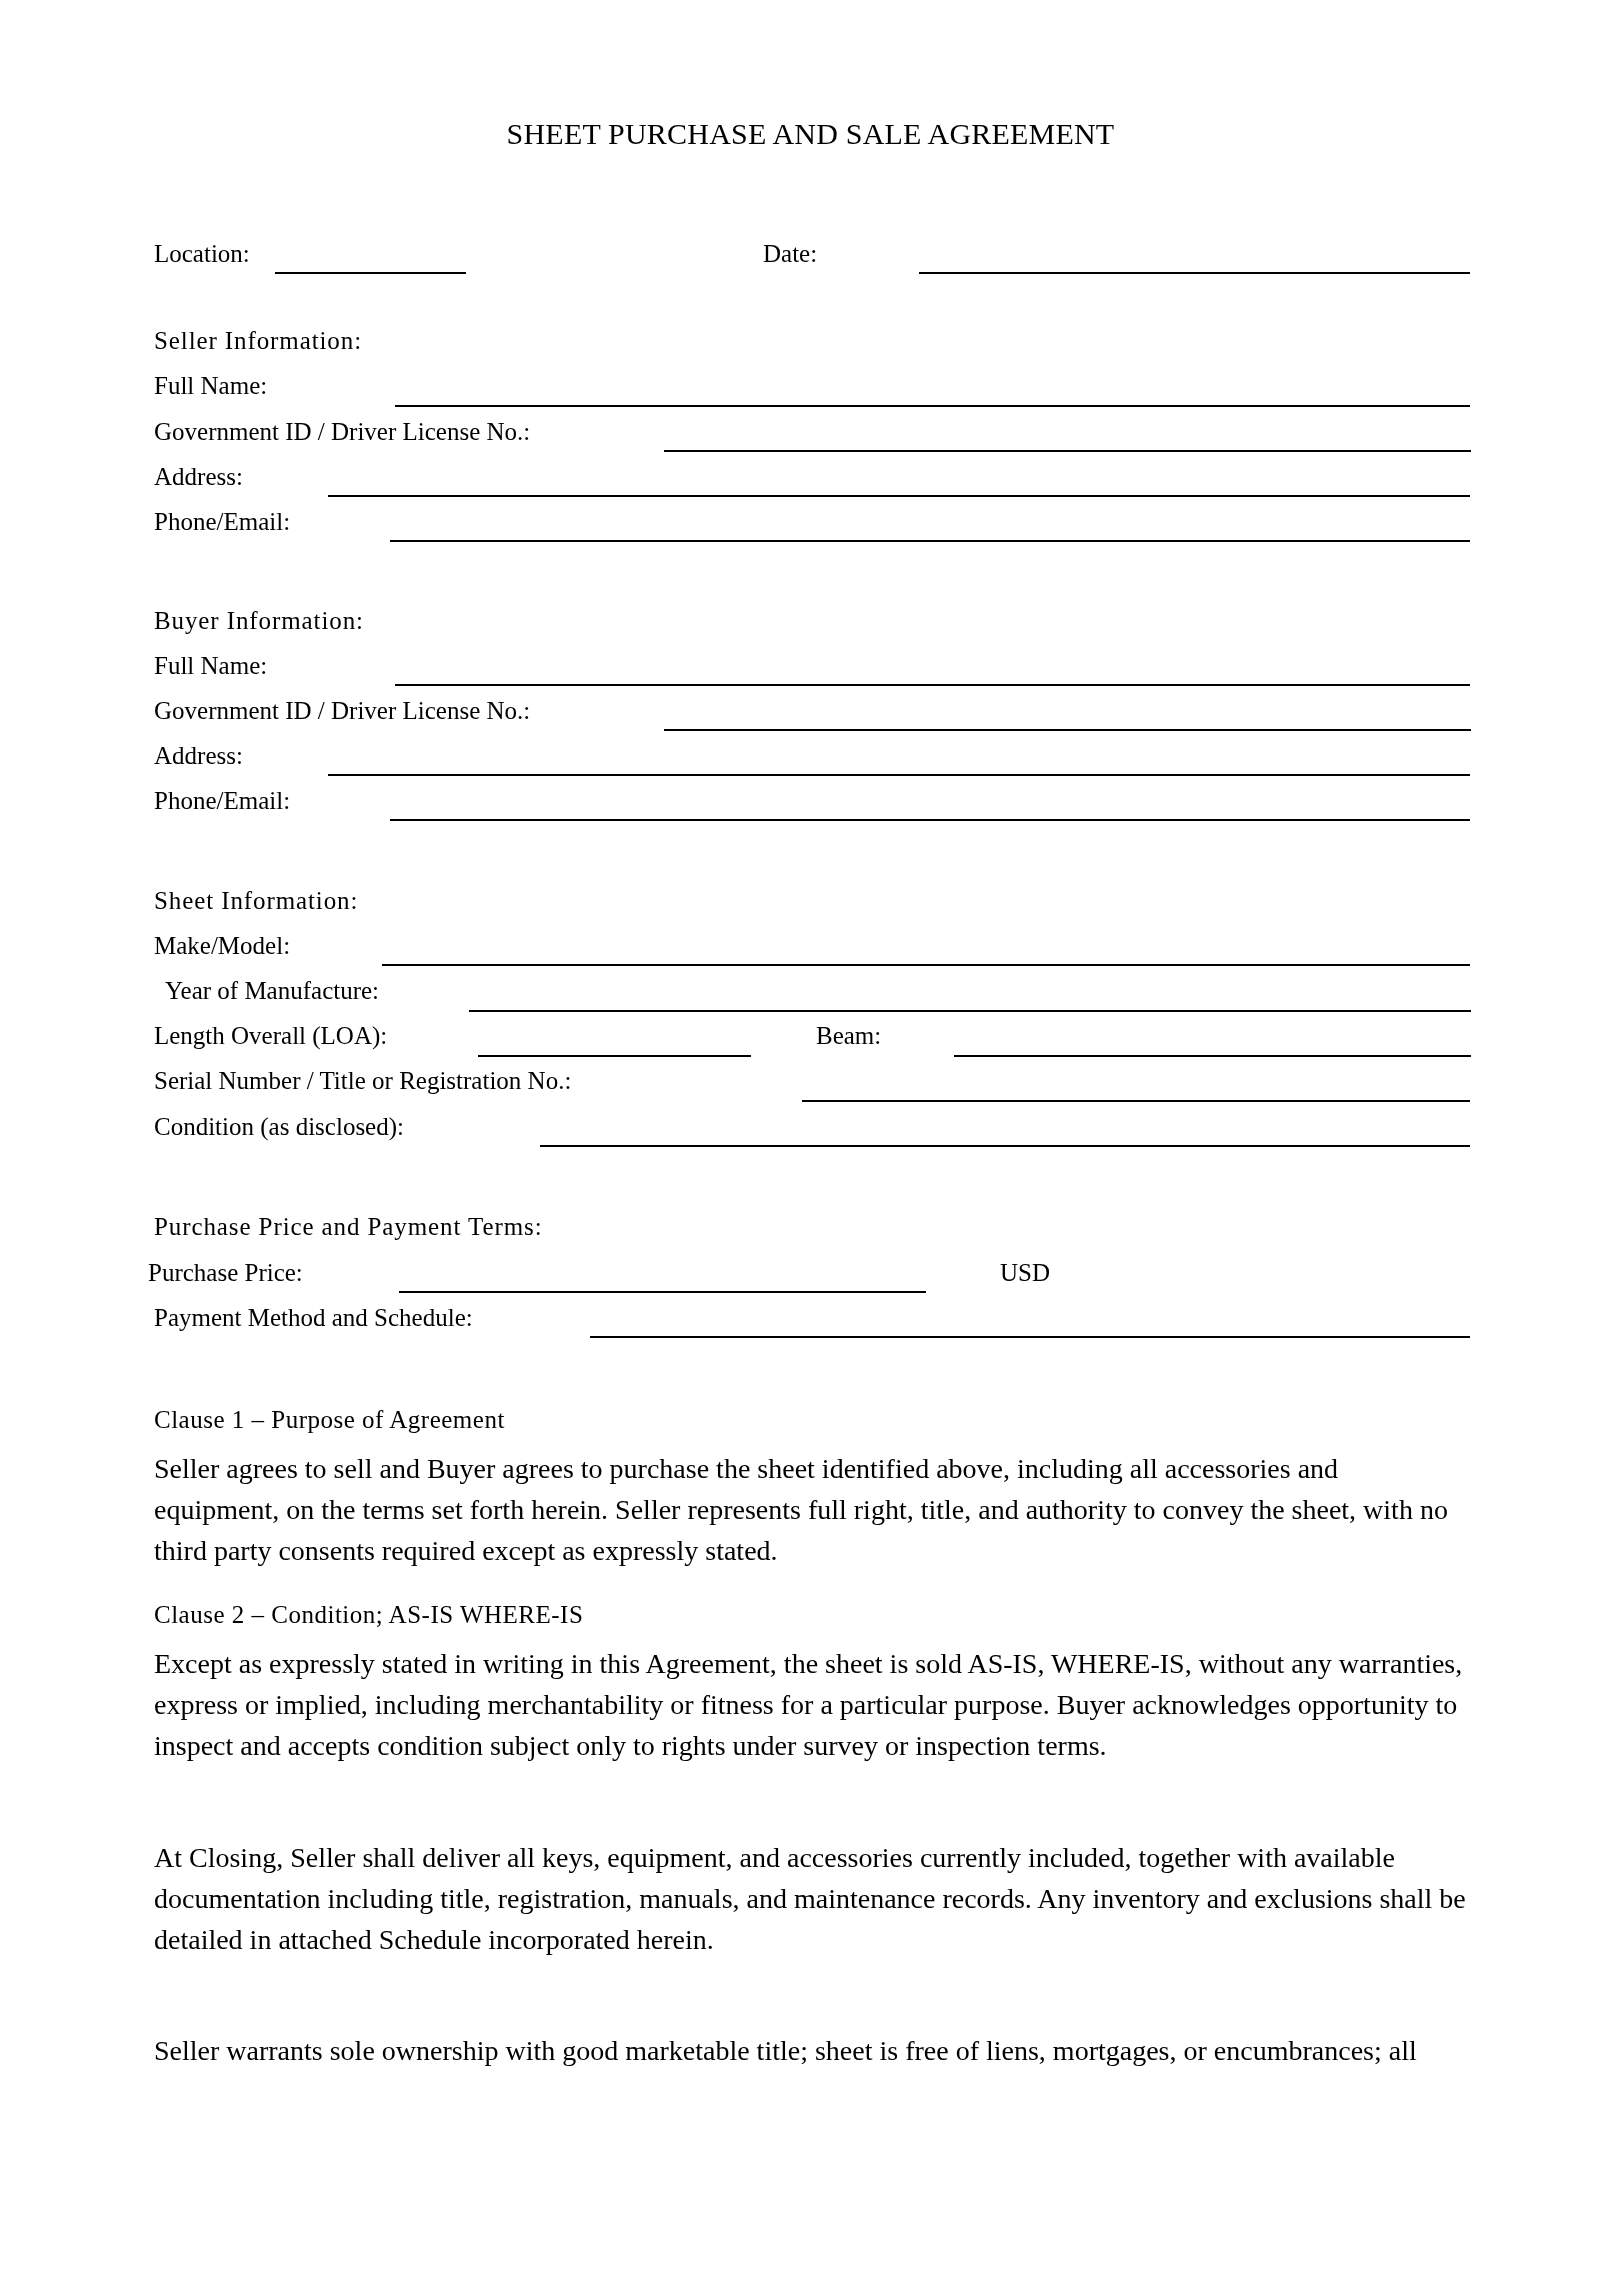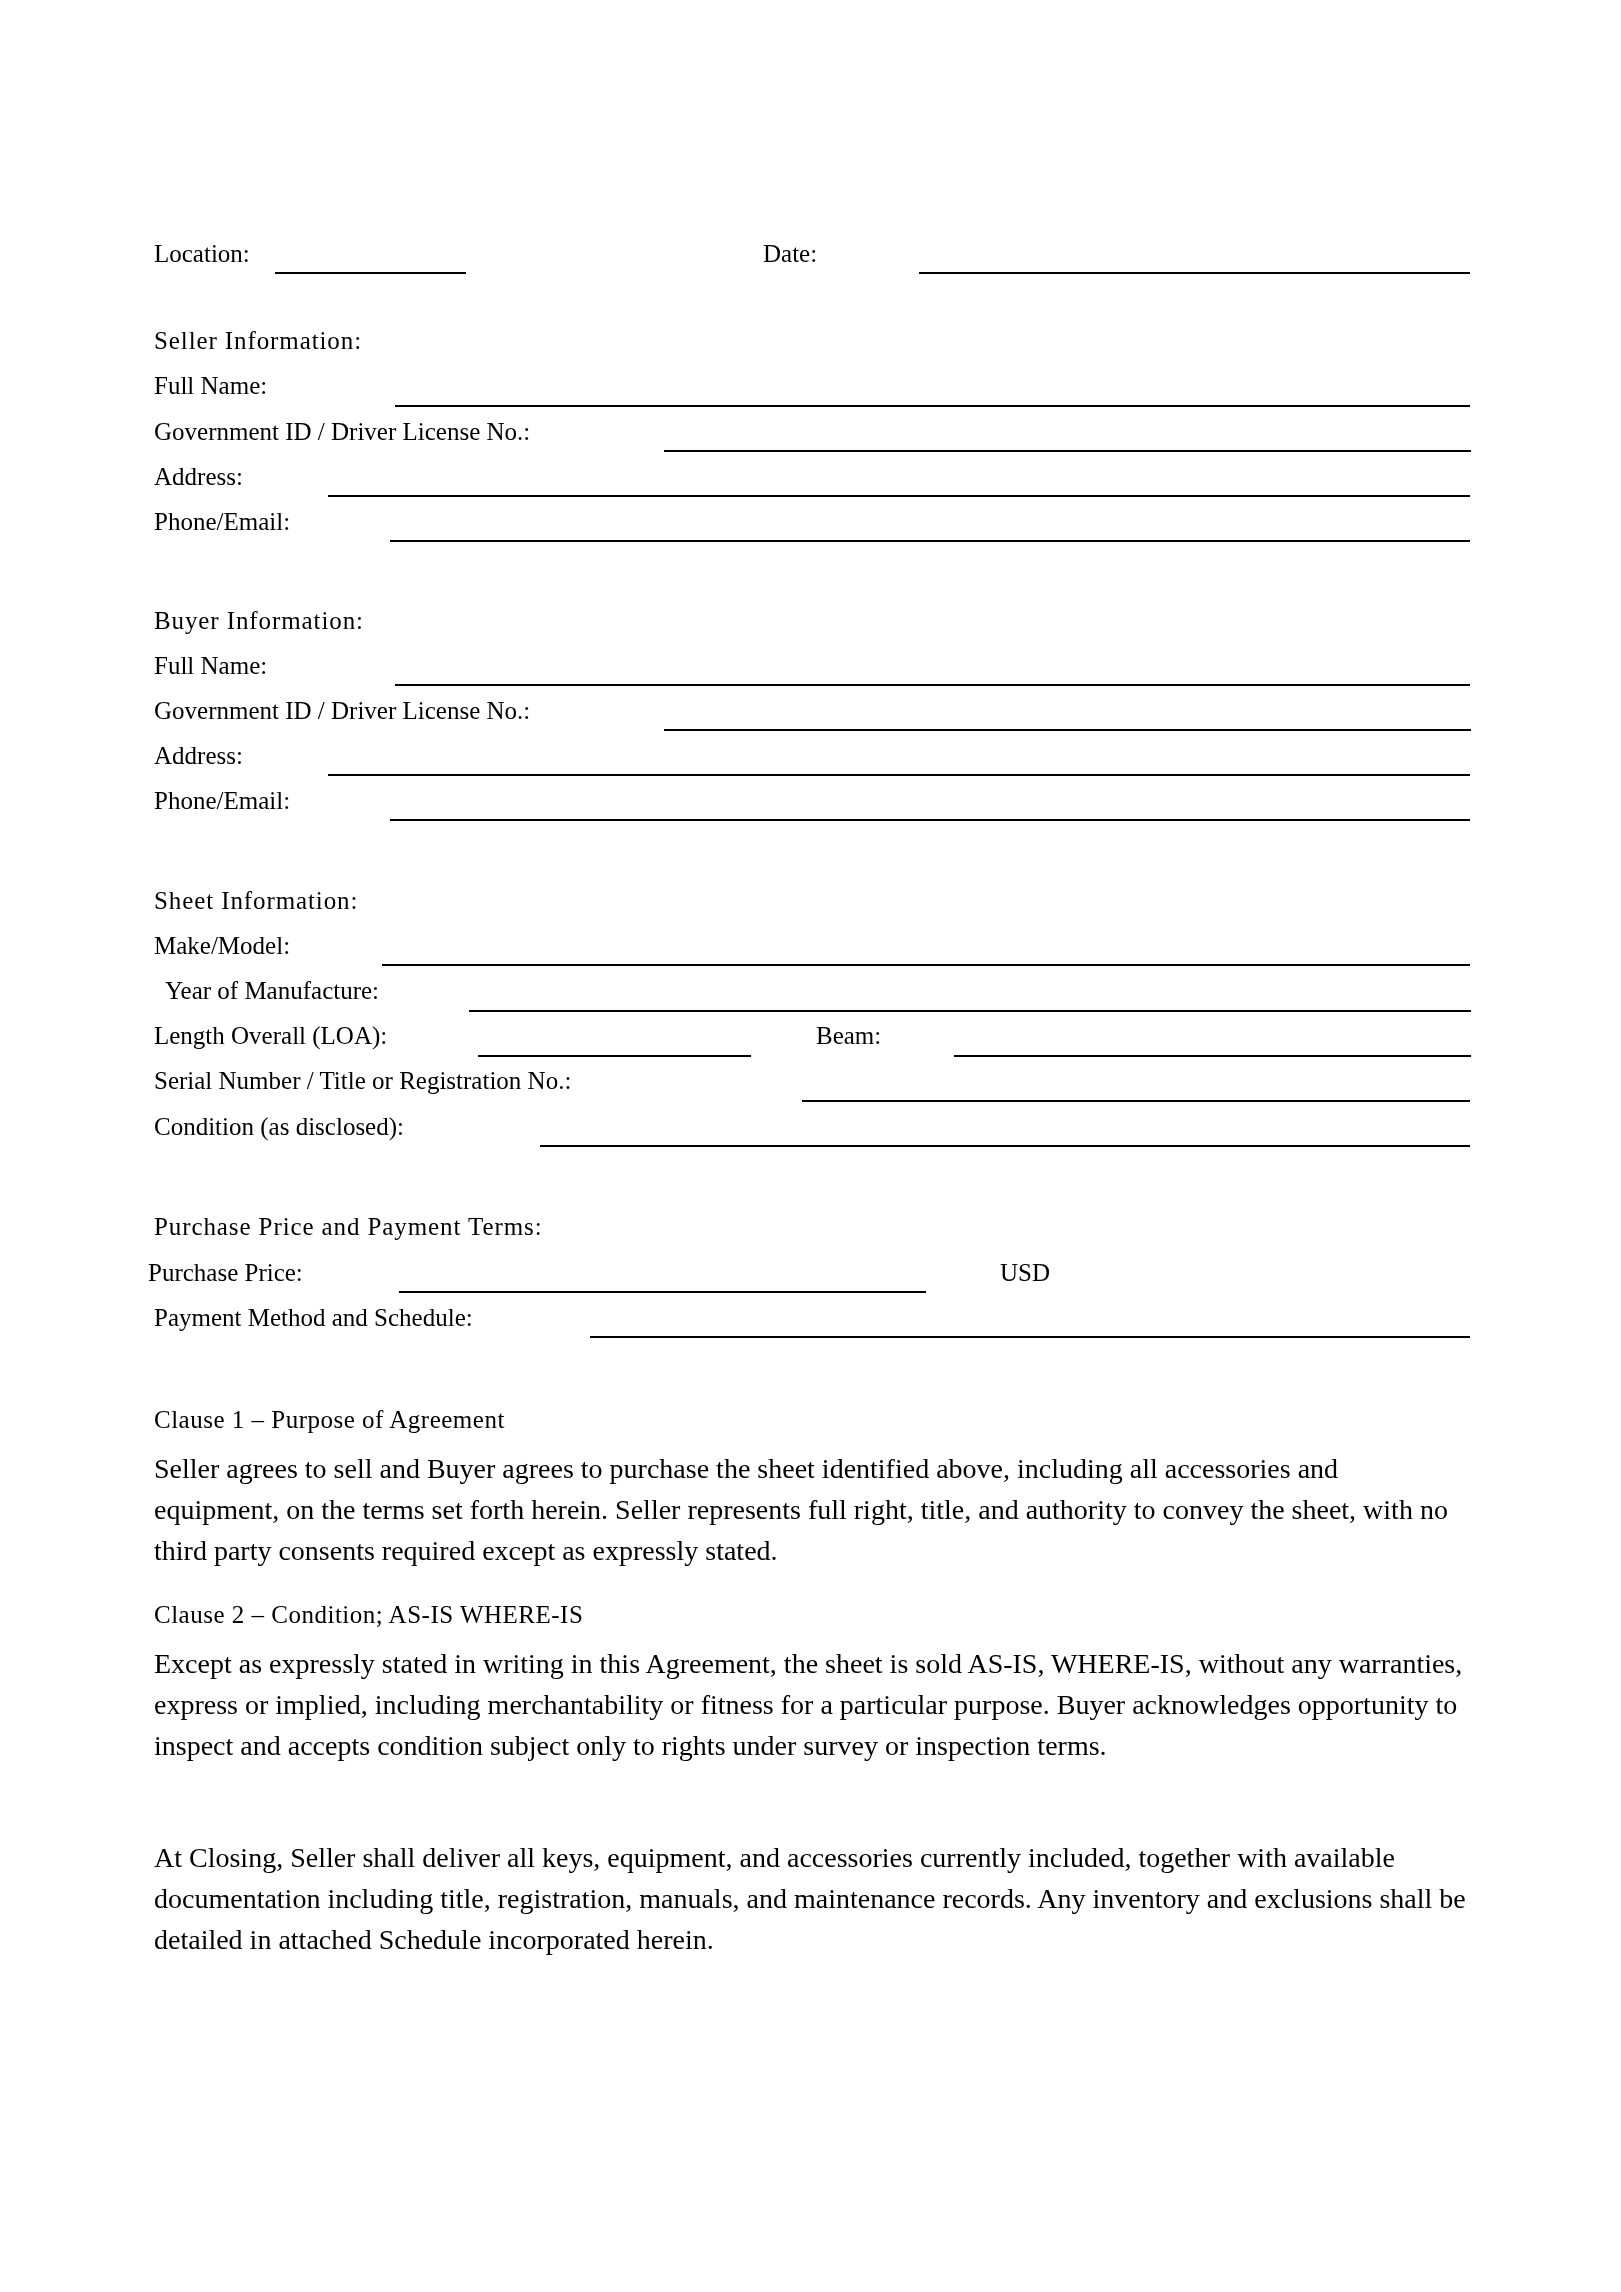--- a/index.html
+++ b/index.html
@@ -64,20 +64,21 @@
     font-size: 28px;
     line-height: 41px;
     text-align: left;
   }
 </style>
 </head>
 <body>
 
 <div class="page">
 
+  <div class="doc-title">SHEET PURCHASE AND SALE AGREEMENT</div>
 
   <div class="t" style="left:154px; top:238px;">Location:</div>
   <div class="rule" style="left:275px; top:272px; width:191px;"></div>
 
   <div class="t" style="left:763px; top:238px;">Date:</div>
   <div class="rule" style="left:919px; top:272px; width:551px;"></div>
 
   <div class="t section-head" style="left:154px; top:325px;">Seller Information:</div>
 
   <div class="t" style="left:154px; top:370px;">Full Name:</div>
@@ -136,15 +137,16 @@
   <div class="rule" style="left:590px; top:1336px; width:880px;"></div>
 
   <div class="clause-head" style="left:154px; top:1406px;">Clause 1 – Purpose of Agreement</div>
   <div class="clause-body" style="top:1448px;">Seller agrees to sell and Buyer agrees to purchase the sheet identified above, including all accessories and equipment, on the terms set forth herein. Seller represents full right, title, and authority to convey the sheet, with no third party consents required except as expressly stated.</div>
 
   <div class="clause-head" style="left:154px; top:1601px;">Clause 2 – Condition; AS-IS WHERE-IS</div>
   <div class="clause-body" style="top:1643px;">Except as expressly stated in writing in this Agreement, the sheet is sold AS-IS, WHERE-IS, without any warranties, express or implied, including merchantability or fitness for a particular purpose. Buyer acknowledges opportunity to inspect and accepts condition subject only to rights under survey or inspection terms.</div>
 
   <div class="clause-body" style="top:1837px;">At Closing, Seller shall deliver all keys, equipment, and accessories currently included, together with available documentation including title, registration, manuals, and maintenance records. Any inventory and exclusions shall be detailed in attached Schedule incorporated herein.</div>
 
+  <div class="clause-body" style="top:2030px;">Seller warrants sole ownership with good marketable title; sheet is free of liens, mortgages, or encumbrances; all</div>
 
 </div>
 
 
 </body></html>

